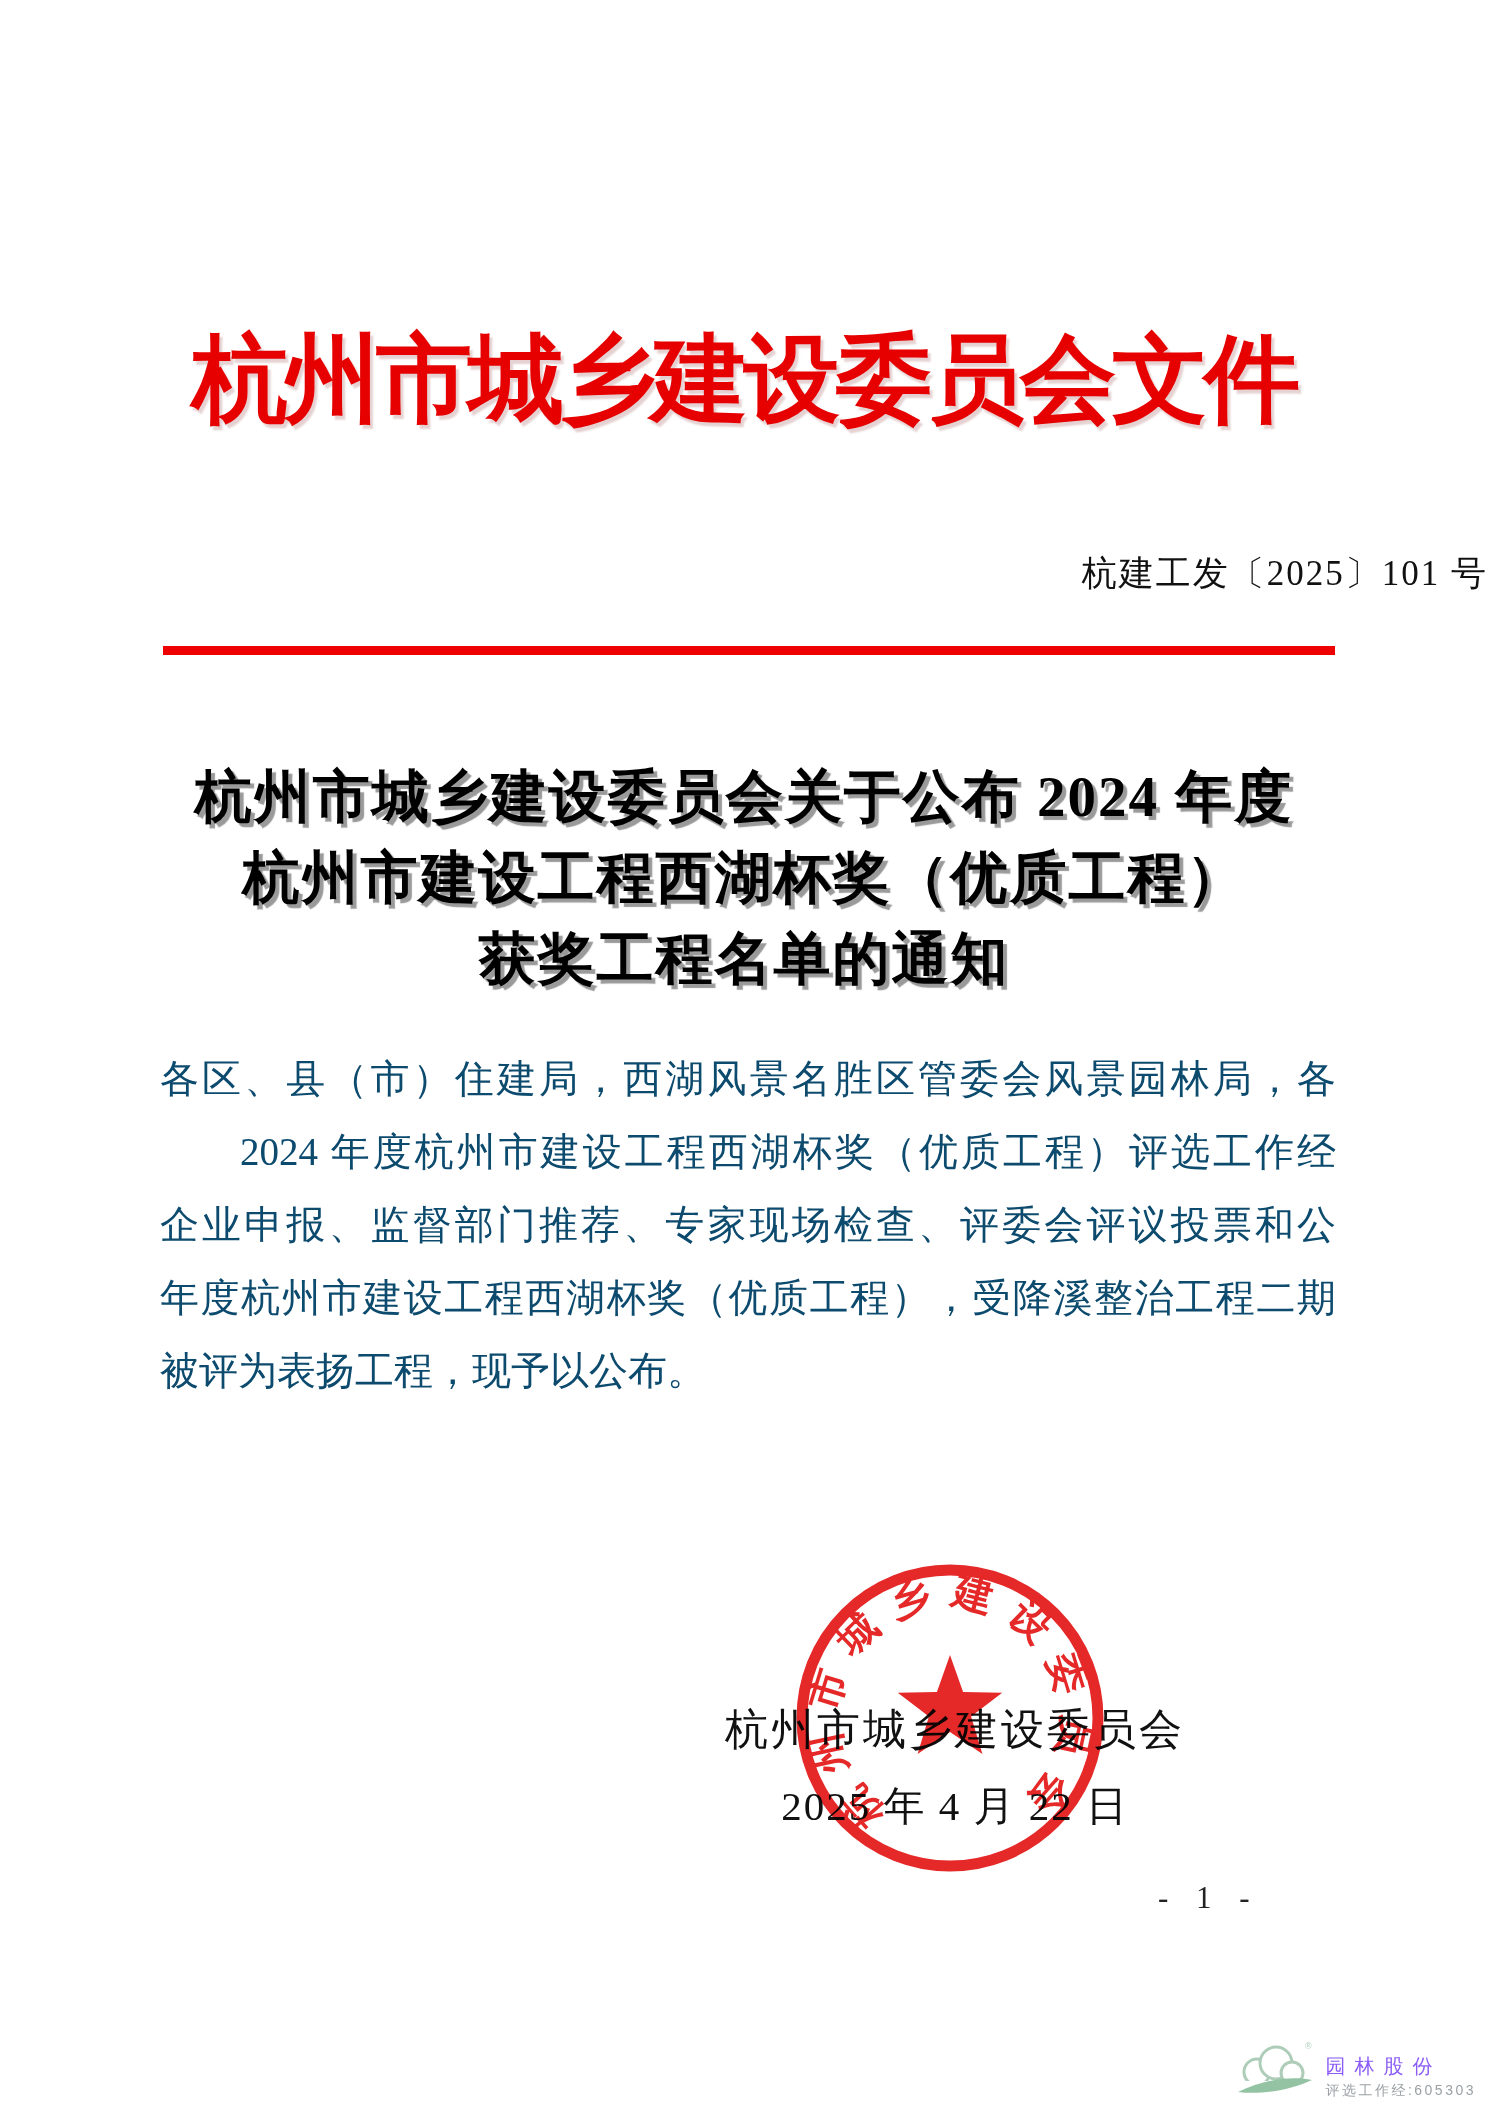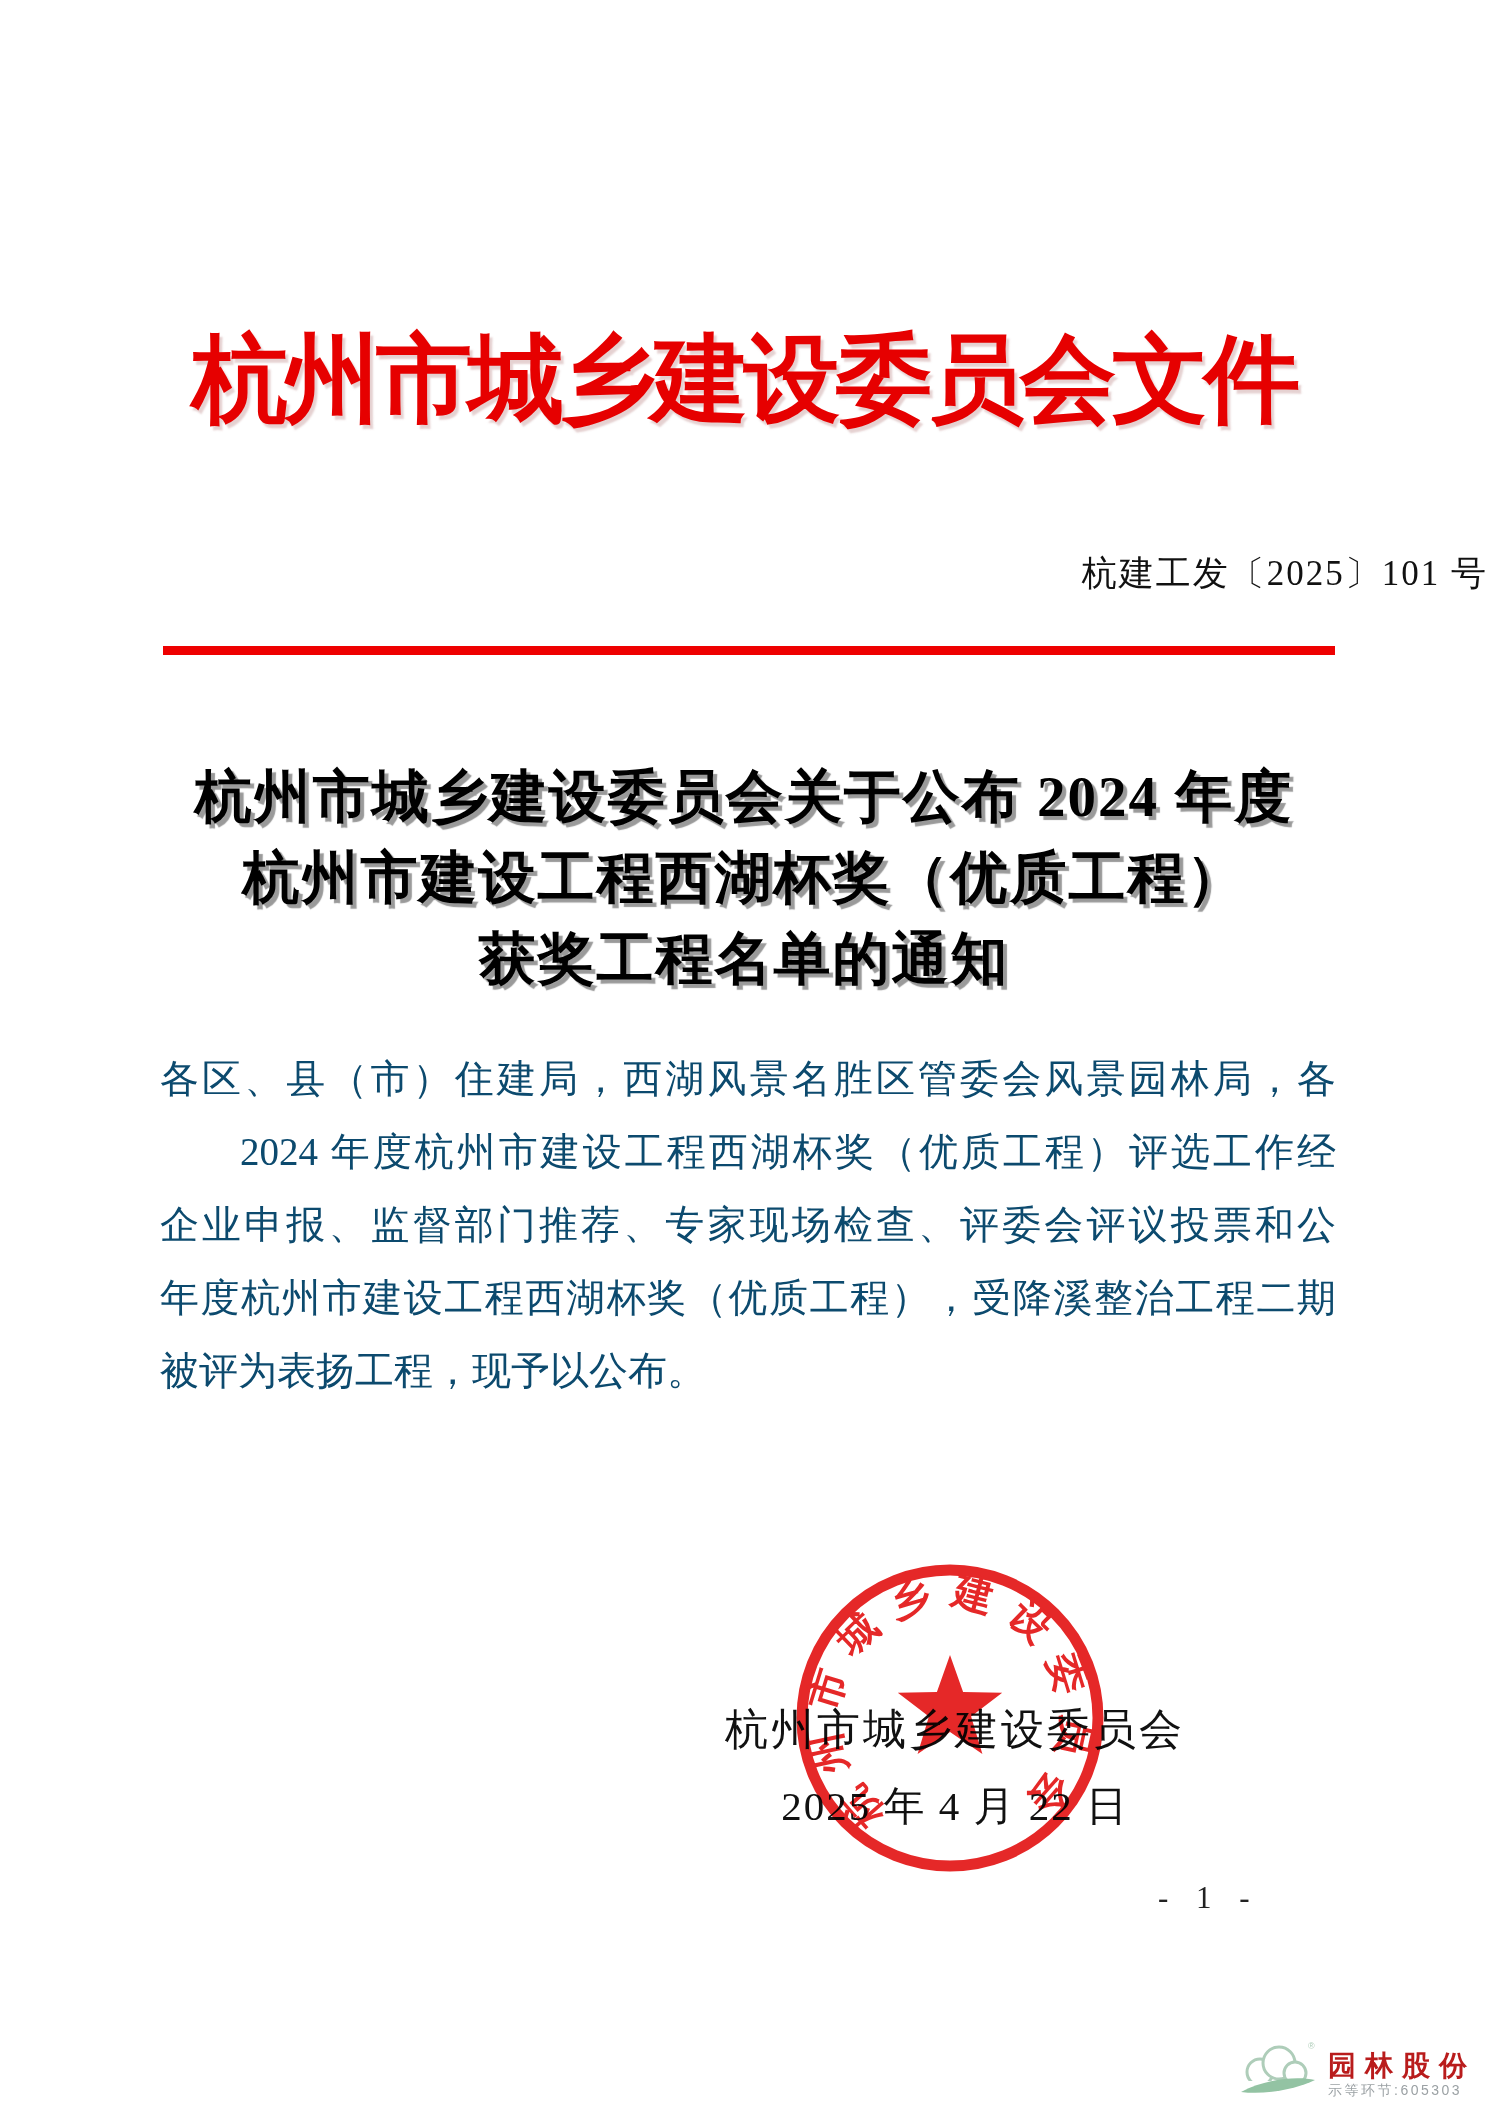--- a/index.html
+++ b/index.html
@@ -87,21 +87,21 @@
     white-space:nowrap;
   }
   
   .watermark{
     position:absolute;right:12px;bottom:6px;
     display:flex;align-items:flex-end;gap:10px;
     font-family:"Liberation Sans", sans-serif;
   }
   .wm-text{display:flex;flex-direction:column;align-items:flex-start;}
   .wm-brand{
-    font-size:28px;font-weight:bold;color:#b91c1c;
+    font-size:20px;font-weight:normal;color:#8b5cf6;
     letter-spacing:9px;line-height:30px;white-space:nowrap;
   }
   .wm-code{
     font-size:14px;color:#9ba1a4;letter-spacing:2.5px;
     line-height:18px;white-space:nowrap;
   }
 </style>
 </head>
 <body>
 
@@ -145,17 +145,17 @@
     <svg width="82" height="62" viewBox="0 0 82 62">
       <circle cx="24" cy="35" r="13" fill="#ffffff" stroke="#aecdb9" stroke-width="3"></circle>
       <circle cx="43" cy="26" r="16" fill="#ffffff" stroke="#aecdb9" stroke-width="3"></circle>
       <circle cx="59" cy="36" r="11" fill="#ffffff" stroke="#aecdb9" stroke-width="3"></circle>
       <rect x="2" y="44" width="78" height="18" fill="#ffffff"></rect>
       <path d="M5 55 C30 42 60 39 79 43 C58 53 28 58 5 55 Z" fill="#93c3a3"></path>
       <text x="72" y="12" font-size="9" fill="#aecdb9">®</text>
     </svg>
     <div class="wm-text">
       <div class="wm-brand">园林股份</div>
-      <div class="wm-code">示等环节:605303</div>
+      <div class="wm-code">评选工作经:605303</div>
     </div>
   </div>
 
 </div>
 
 </body></html>

